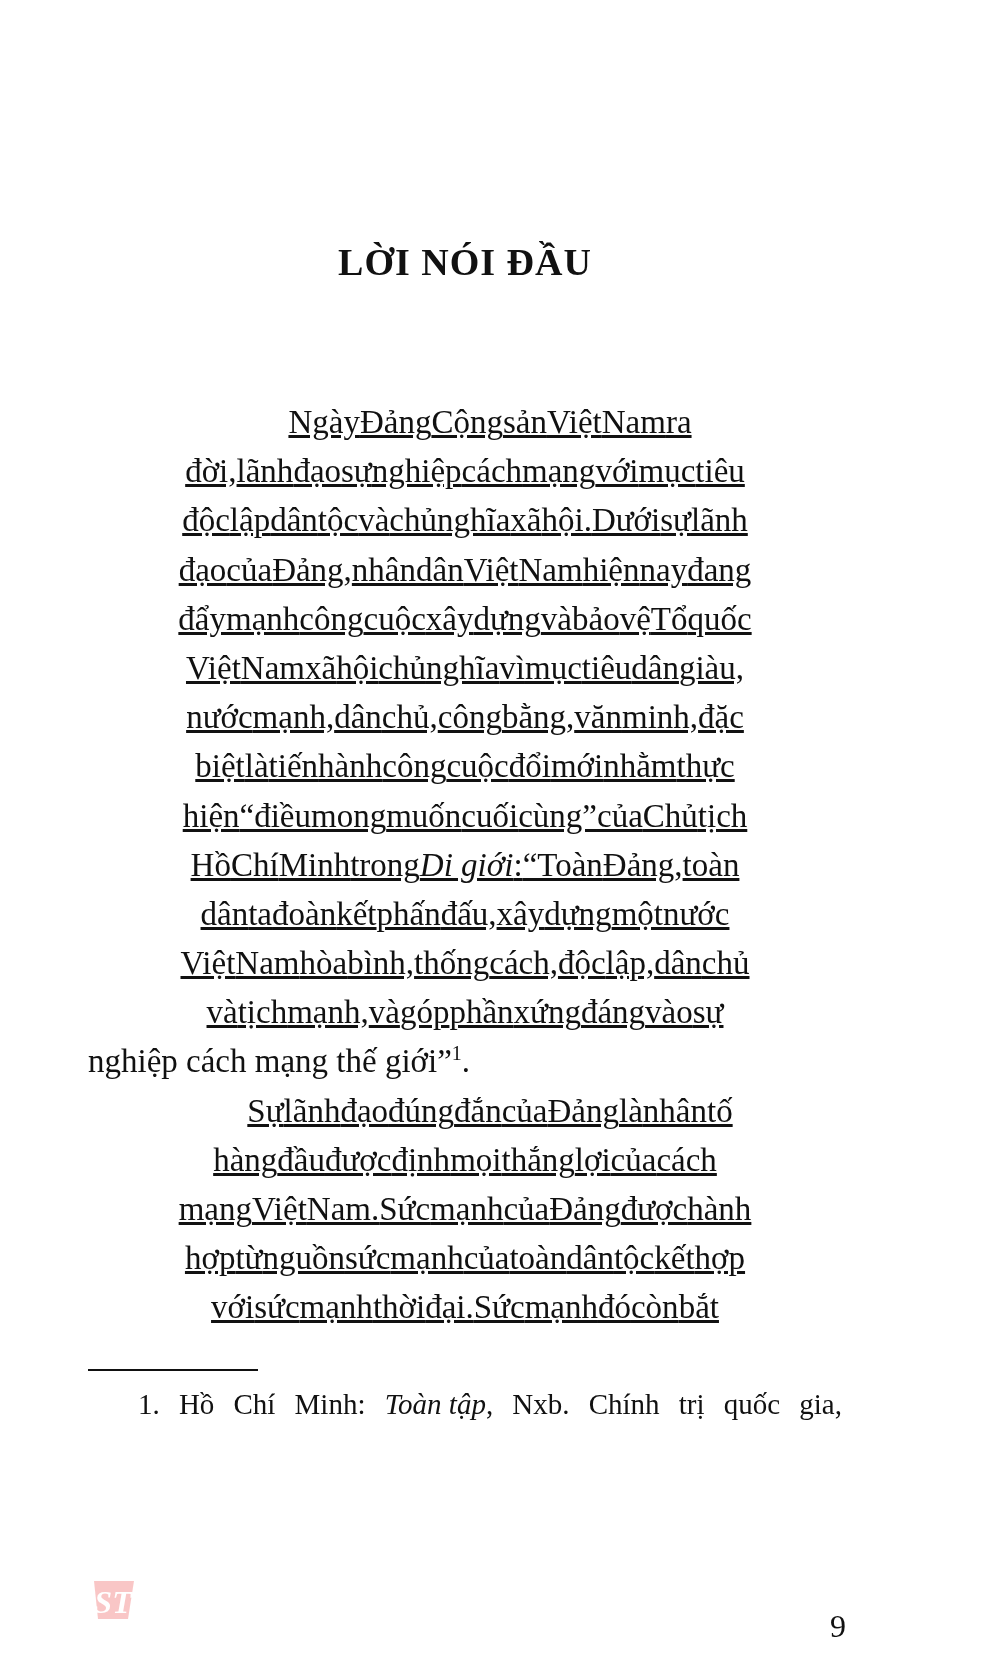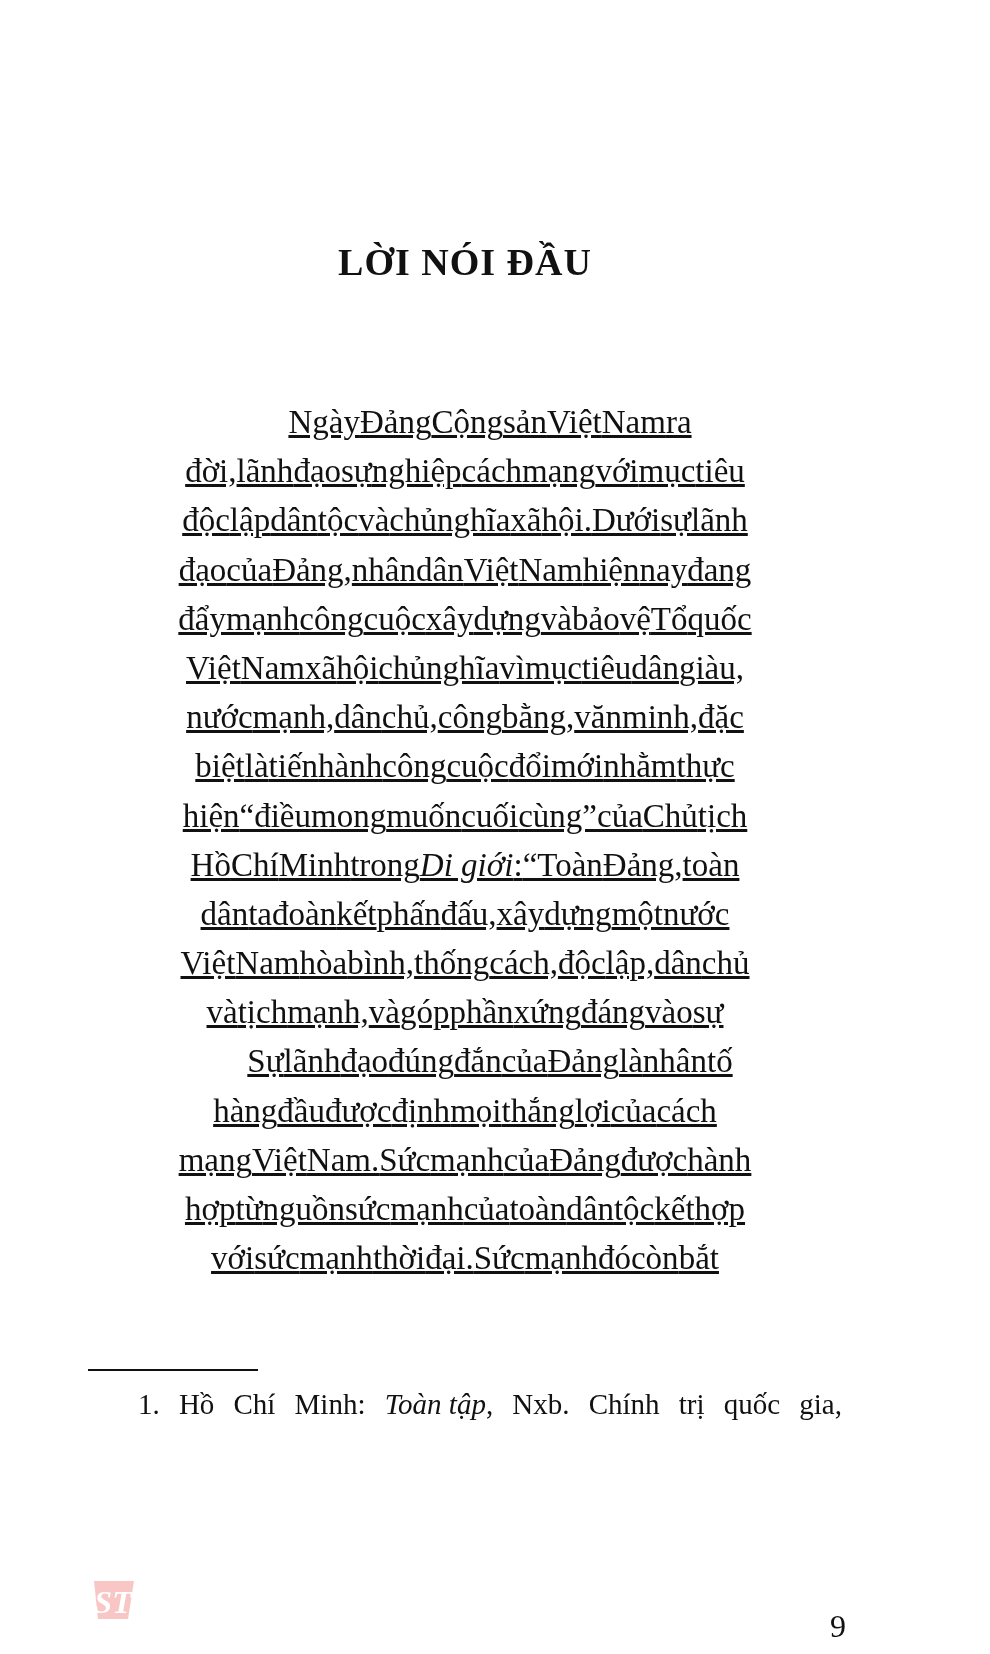--- a/index.html
+++ b/index.html
@@ -178,20 +178,21 @@
         <span>tịch</span>
         <span>mạnh,</span>
         <span>và</span>
         <span>góp</span>
         <span>phần</span>
         <span>xứng</span>
         <span>đáng</span>
         <span>vào</span>
         <span>sự</span>
       </div>
+      <div class="line last"><span>nghiệp cách mạng thế giới”</span><span class="sup">1</span><span>.</span></div>
       <div class="line justify indent">
         <span>Sự</span>
         <span>lãnh</span>
         <span>đạo</span>
         <span>đúng</span>
         <span>đắn</span>
         <span>của</span>
         <span>Đảng</span>
         <span>là</span>
         <span>nhân</span>

